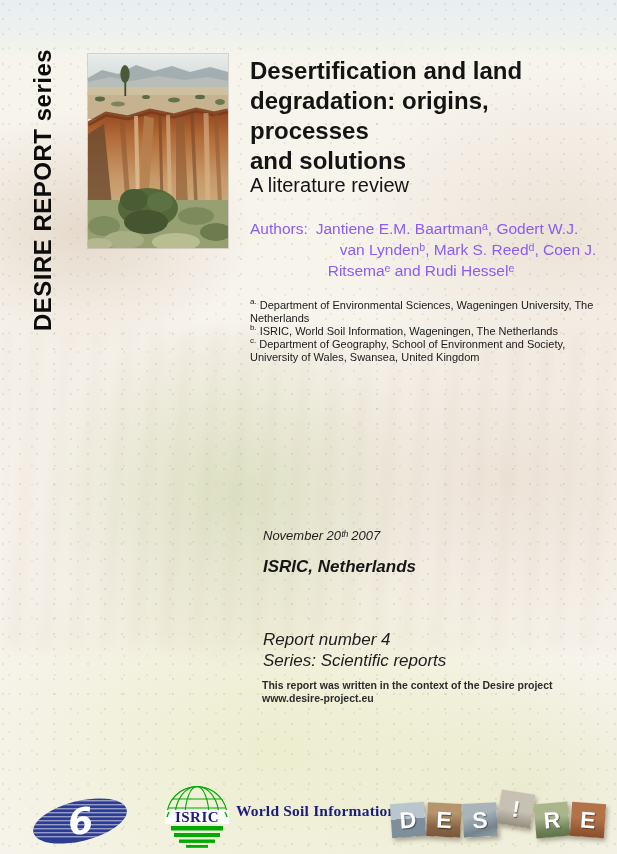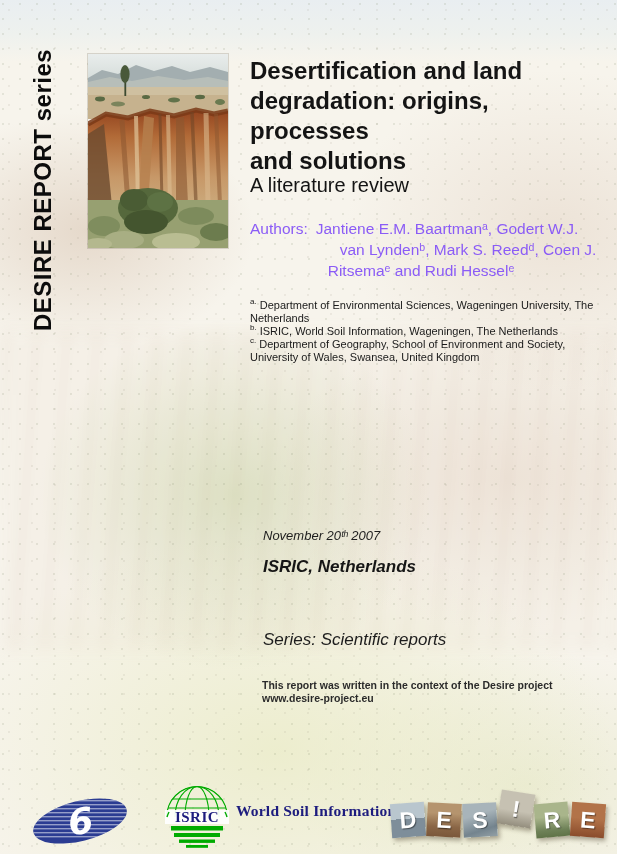--- a/index.html
+++ b/index.html
@@ -191,20 +191,21 @@
 <ul class="affiliations">
   <li><sup>a.</sup><span> Department of Environmental Sciences, Wageningen University, The Netherlands</span></li>
   <li><sup>b.</sup><span> ISRIC, World Soil Information, Wageningen, The Netherlands</span></li>
   <li><sup>c.</sup><span> Department of Geography, School of Environment and Society, University of Wales, Swansea, United Kingdom</span></li>
 </ul>
 
 <div class="date-line">November 20ᵗʰ 2007</div>
 <div class="publisher-line">ISRIC, Netherlands</div>
 
 <div class="report-block">
+  <div>Report number 4</div>
   <div>Series: Scientific reports</div>
 </div>
 
 <div class="context-note">
   <span>This report was written in the context of the Desire project</span>
   <span class="url">www.desire-project.eu</span>
 </div>
 
 <div class="eu-logo">
   <svg width="104" height="58" viewBox="0 0 104 58">

